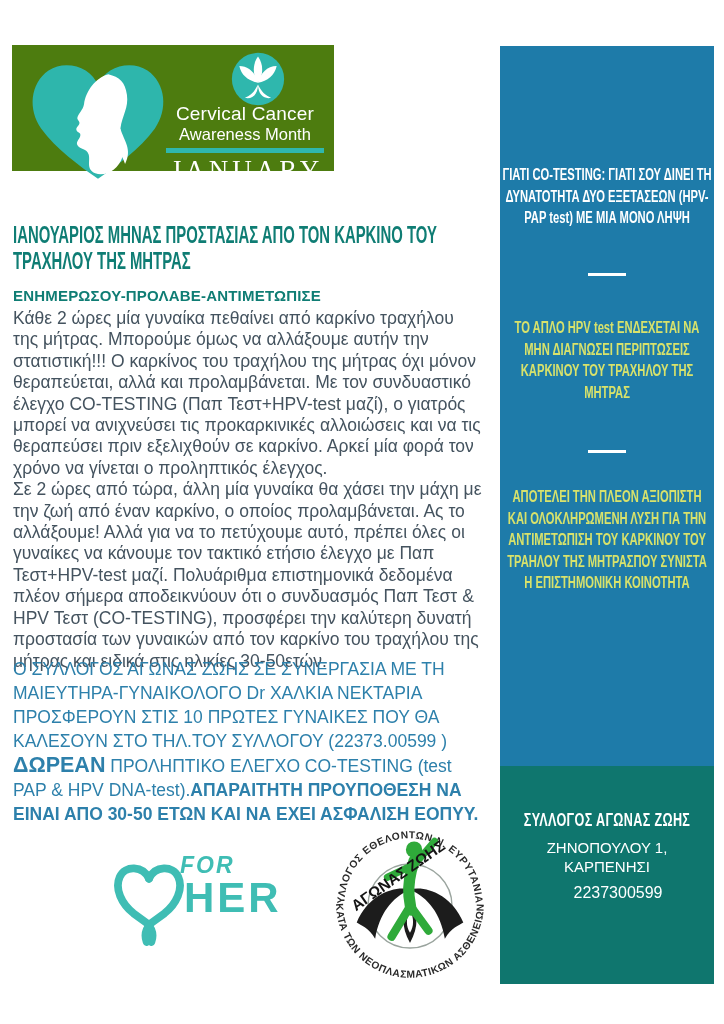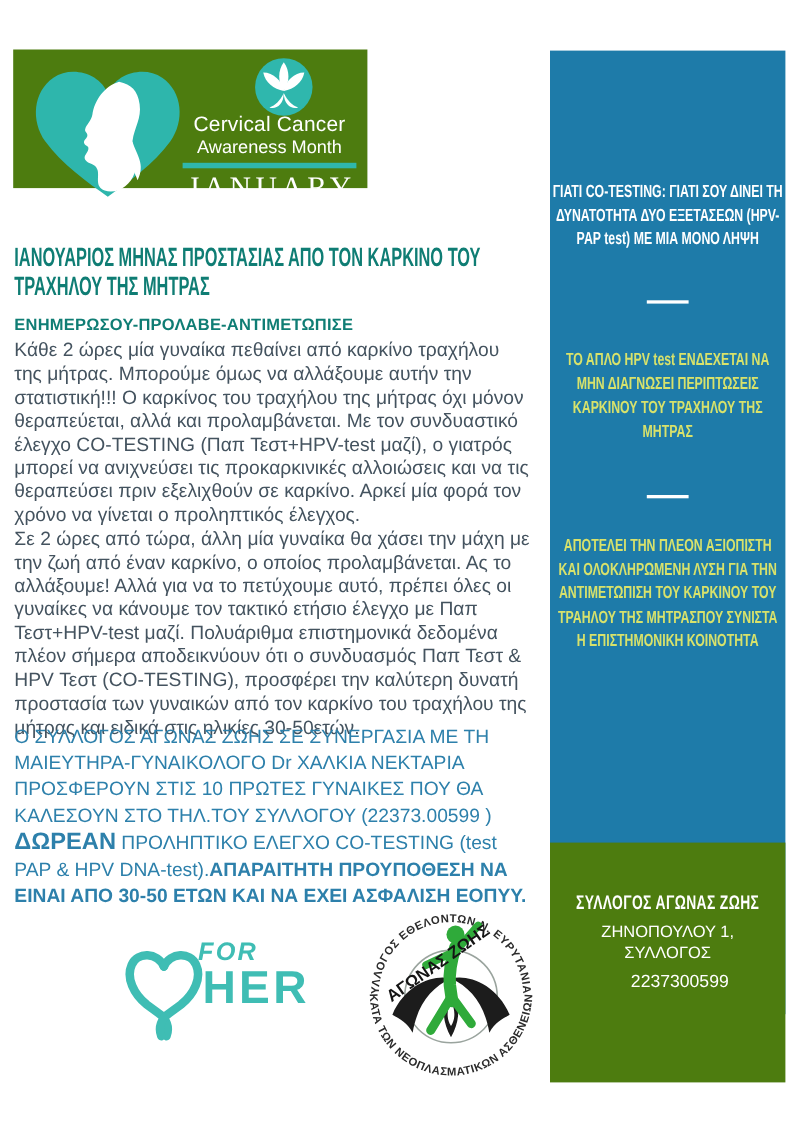--- a/index.html
+++ b/index.html
@@ -31,21 +31,21 @@
   
   .sidebar{position:absolute;left:500px;top:46px;width:214px;height:876px;background:#1e7ba9;}
   .side-block{position:absolute;left:50%;width:300px;margin-left:-150px;
               transform:scaleX(0.70);transform-origin:center top;
               font-weight:bold;font-size:16px;line-height:21.5px;text-align:center;}
   .side-block.white{color:#ffffff;}
   .side-block.lime{color:#d8e26b;}
   .side-divider{position:absolute;left:50%;width:38px;margin-left:-19px;height:3px;background:#ffffff;}
 
   
-  .green-box{position:absolute;left:500px;top:766px;width:214px;height:218px;background:#4d7c0f;color:#fff;}
+  .green-box{position:absolute;left:500px;top:766px;width:214px;height:218px;background:#0f766e;color:#fff;}
   .gb-org{position:absolute;left:50%;top:44px;width:300px;margin-left:-150px;
           transform:scaleX(0.70);transform-origin:center top;
           font-weight:bold;font-size:18px;text-align:center;letter-spacing:.5px;}
   .gb-addr{position:absolute;left:0;top:72px;width:214px;font-size:15px;line-height:19px;text-align:center;}
   .gb-phone{position:absolute;left:0;top:118px;width:236px;font-size:16px;text-align:center;}
 
   
   .forher{position:absolute;left:112px;top:840px;width:190px;height:130px;}
   .forher-ribbon{position:absolute;left:0;top:2px;width:74px;height:120px;}
   .forher-for{position:absolute;left:68px;top:12px;color:#3fbdb4;font-size:23px;font-weight:bold;font-style:italic;letter-spacing:2px;text-align:right;}
@@ -101,21 +101,21 @@
     <div class="side-divider" style="top:227px;"></div>
     <div class="side-block lime" style="top:271px;">ΤΟ ΑΠΛΟ HPV test ΕΝΔΕΧΕΤΑΙ ΝΑ ΜΗΝ ΔΙΑΓΝΩΣΕΙ ΠΕΡΙΠΤΩΣΕΙΣ ΚΑΡΚΙΝΟΥ ΤΟΥ ΤΡΑΧΗΛΟΥ ΤΗΣ ΜΗΤΡΑΣ</div>
     <div class="side-divider" style="top:404px;"></div>
     <div class="side-block lime" style="top:440px;">ΑΠΟΤΕΛΕΙ ΤΗΝ ΠΛΕΟΝ ΑΞΙΟΠΙΣΤΗ ΚΑΙ ΟΛΟΚΛΗΡΩΜΕΝΗ ΛΥΣΗ ΓΙΑ ΤΗΝ ΑΝΤΙΜΕΤΩΠΙΣΗ ΤΟΥ ΚΑΡΚΙΝΟΥ ΤΟΥ ΤΡΑΗΛΟΥ ΤΗΣ ΜΗΤΡΑΣΠΟΥ ΣΥΝΙΣΤΑ Η ΕΠΙΣΤΗΜΟΝΙΚΗ ΚΟΙΝΟΤΗΤΑ</div>
   </div>
 
   <div class="green-box">
     <div class="gb-org">ΣΥΛΛΟΓΟΣ ΑΓΩΝΑΣ ΖΩΗΣ</div>
     <div class="gb-addr">
       <div>ΖΗΝΟΠΟΥΛΟΥ 1,</div>
-      <div>ΣΥΛΛΟΓΟΣ</div>
+      <div>ΚΑΡΠΕΝΗΣΙ</div>
     </div>
     <div class="gb-phone">2237300599</div>
   </div>
 
   <div class="forher">
     <svg class="forher-ribbon" viewBox="0 0 124 150">
       <g stroke="#3fbdb4" stroke-width="13" fill="none" stroke-linecap="round">
         <path d="M62,36 C52,14 22,13 13,33 C4,53 16,78 36,94 L58,110 C66,118 71,128 66,142"></path>
         <path d="M62,36 C72,14 102,13 111,33 C120,53 108,78 88,94 L66,110 C58,118 53,128 58,142"></path>
       </g>

